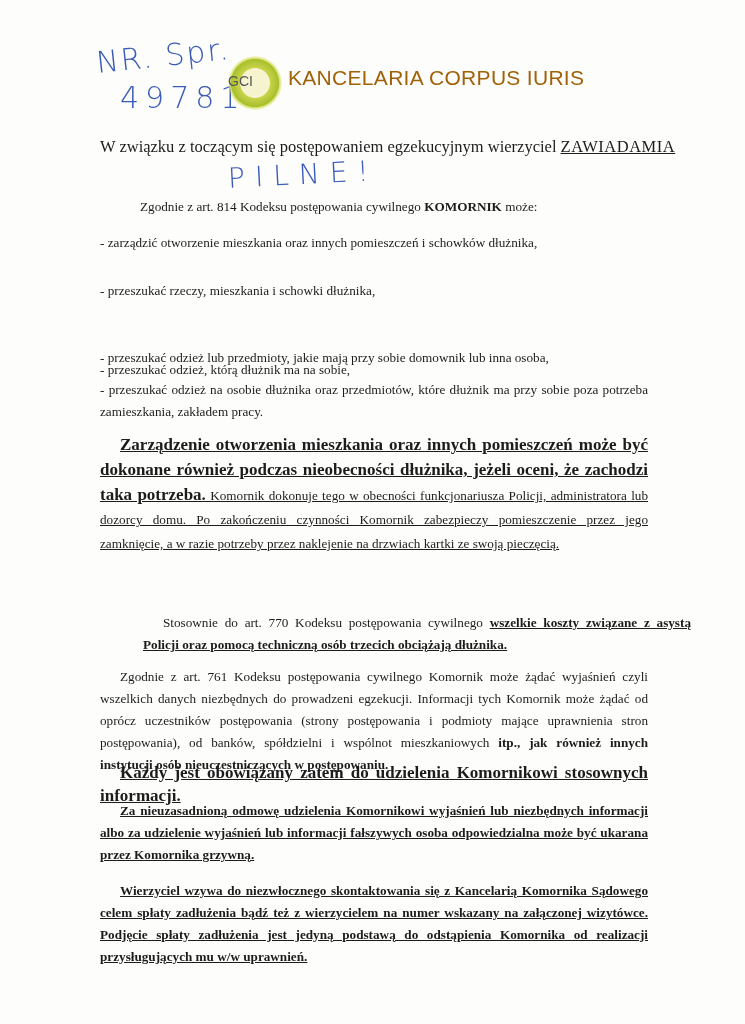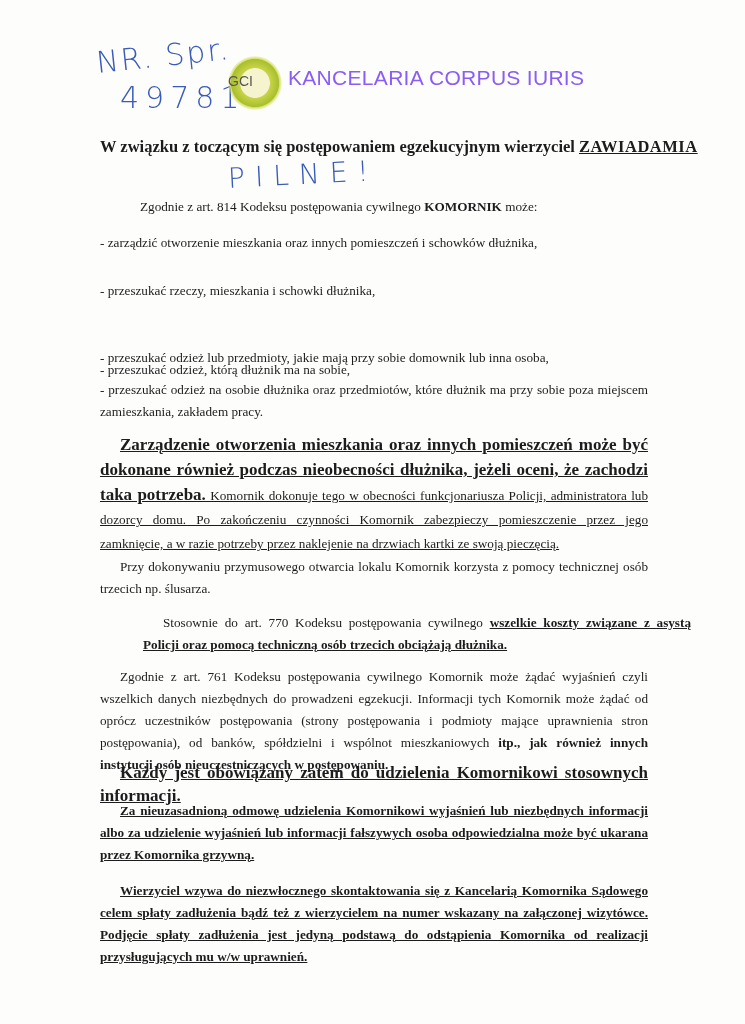--- a/index.html
+++ b/index.html
@@ -7,22 +7,22 @@
          font-family:"Liberation Serif", serif; color:#1c1c1c; }
   .page { position:absolute; left:0; top:0; width:745px; height:1024px; }
   .hw { position:absolute; font-family:"DejaVu Sans", sans-serif; color:#3a5bb8; font-weight:300; letter-spacing:2px; }
   .hw1 { left:96px; top:38px; font-size:30px; transform:rotate(-6deg); }
   .hw2 { left:120px; top:80px; font-size:30px; letter-spacing:6px; }
   .hw3 { left:228px; top:158px; font-size:28px; letter-spacing:10px; transform:rotate(-3deg); }
   .logo { position:absolute; left:228px; top:56px; width:54px; height:54px; border-radius:50%;
           background:radial-gradient(circle, #f6f3cf 0 38%, #c8d34a 40%, #a8bf2c 62%, #d8e06a 64%, rgba(255,255,255,0) 72%); }
   .logo span { position:absolute; left:0; right:0; top:17px; font-family:"Liberation Sans", sans-serif;
                font-size:14px; color:#555; }
-  .firm { position:absolute; left:288px; top:66px; font-family:"Liberation Sans", sans-serif; font-size:21px; color:#8b5cf6; letter-spacing:0.3px; }
-  .head { position:absolute; left:100px; top:137px; font-weight:bold; font-size:16.5px; }
+  .firm { position:absolute; left:288px; top:66px; font-family:"Liberation Sans", sans-serif; font-size:21px; color:#a16207; letter-spacing:0.3px; }
+  .head { position:absolute; left:100px; top:137px; font-weight:normal; font-size:16.5px; }
   .head u { letter-spacing:0.5px; }
   .p { position:absolute; left:100px; width:548px; font-size:13.2px; line-height:22px; text-align:justify; }
   .p.ind { text-indent:20px; }
   .b { font-weight:bold; }
   .bu { font-weight:bold; text-decoration:underline; }
   .big { font-weight:bold; text-decoration:underline; font-size:17px; }
 </style>
 </head>
 <body>
 
@@ -42,27 +42,26 @@
   </div>
 
   <div class="p" style="top:196px;margin-left:40px;">
     <span>Zgodnie z art. 814 Kodeksu postępowania cywilnego </span><span class="b">KOMORNIK</span><span> może:</span>
   </div>
 
   <div class="p" style="top:232px;">- zarządzić otworzenie mieszkania oraz innych pomieszczeń i schowków dłużnika,</div>
   <div class="p" style="top:280px;">- przeszukać rzeczy, mieszkania i schowki dłużnika,</div>
   <div class="p" style="top:314px;margin-top:45px;">- przeszukać odzież, którą dłużnik ma na sobie,</div>
   <div class="p" style="top:347px;">- przeszukać odzież lub przedmioty, jakie mają przy sobie domownik lub inna osoba,</div>
-  <div class="p" style="top:379px;">- przeszukać odzież na osobie dłużnika oraz przedmiotów, które dłużnik ma przy sobie poza miejscem zamieszkania, zakładem pracy.</div>
+  <div class="p" style="top:379px;">- przeszukać odzież na osobie dłużnika oraz przedmiotów, które dłużnik ma przy sobie poza potrzeba zamieszkania, zakładem pracy.</div>
 
   <div class="p ind" style="top:433px; line-height:24px;text-decoration:underline;">
     <span class="big">Zarządzenie otworzenia mieszkania oraz innych pomieszczeń może być dokonane również podczas nieobecności dłużnika, jeżeli oceni, że zachodzi taka potrzeba.</span><span> Komornik dokonuje tego w obecności funkcjonariusza Policji, administratora lub dozorcy domu. Po zakończeniu czynności Komornik zabezpieczy pomieszczenie przez jego zamknięcie, a w razie potrzeby przez naklejenie na drzwiach kartki ze swoją pieczęcią.</span>
   </div>
 
-  <div class="p ind" style="top:556px;">Przy dokonywaniu przymusowego otwarcia lokalu Komornik korzysta z pomocy technicznej osób trzecich np. ślusarza.</div>
 
   <div class="p ind" style="top:612px;margin-left:43px;">
     <span>Stosownie do art. 770 Kodeksu postępowania cywilnego </span><span class="bu">wszelkie koszty związane z asystą Policji oraz pomocą techniczną osób trzecich obciążają dłużnika.</span>
   </div>
 
   <div class="p ind" style="top:666px;">
     <span>Zgodnie z art. 761 Kodeksu postępowania cywilnego Komornik może żądać wyjaśnień czyli wszelkich danych niezbędnych do prowadzeni egzekucji. Informacji tych Komornik może żądać od oprócz uczestników postępowania (strony postępowania i podmioty mające uprawnienia stron postępowania), od banków, spółdzielni i wspólnot mieszkaniowych </span><span class="b">itp., jak również innych instytucji osób nieuczestniczących w postępowaniu.</span>
   </div>
 
   <div class="p ind" style="top:762px;">

